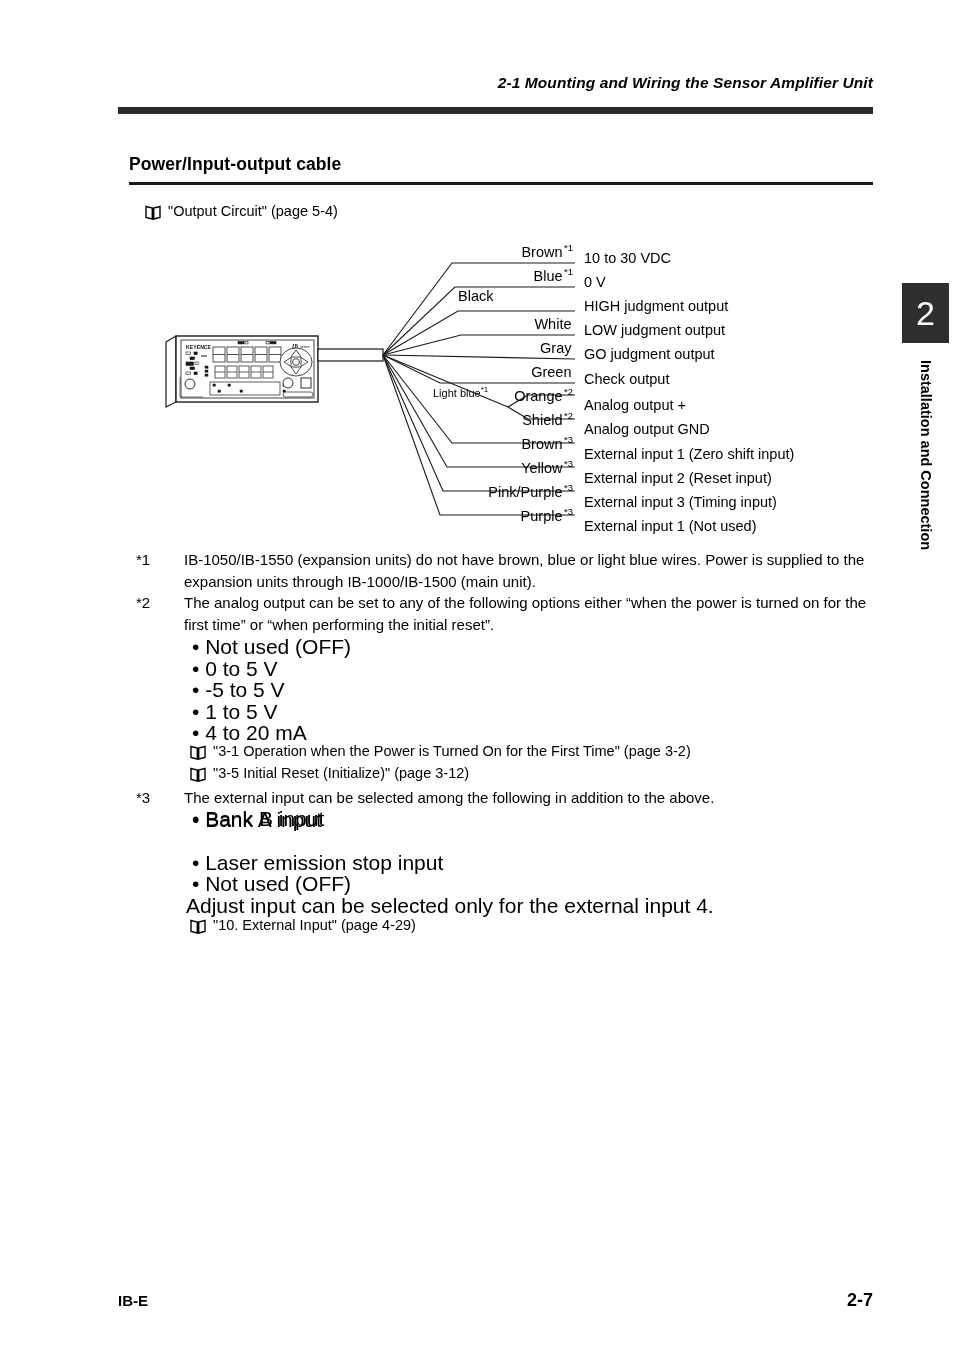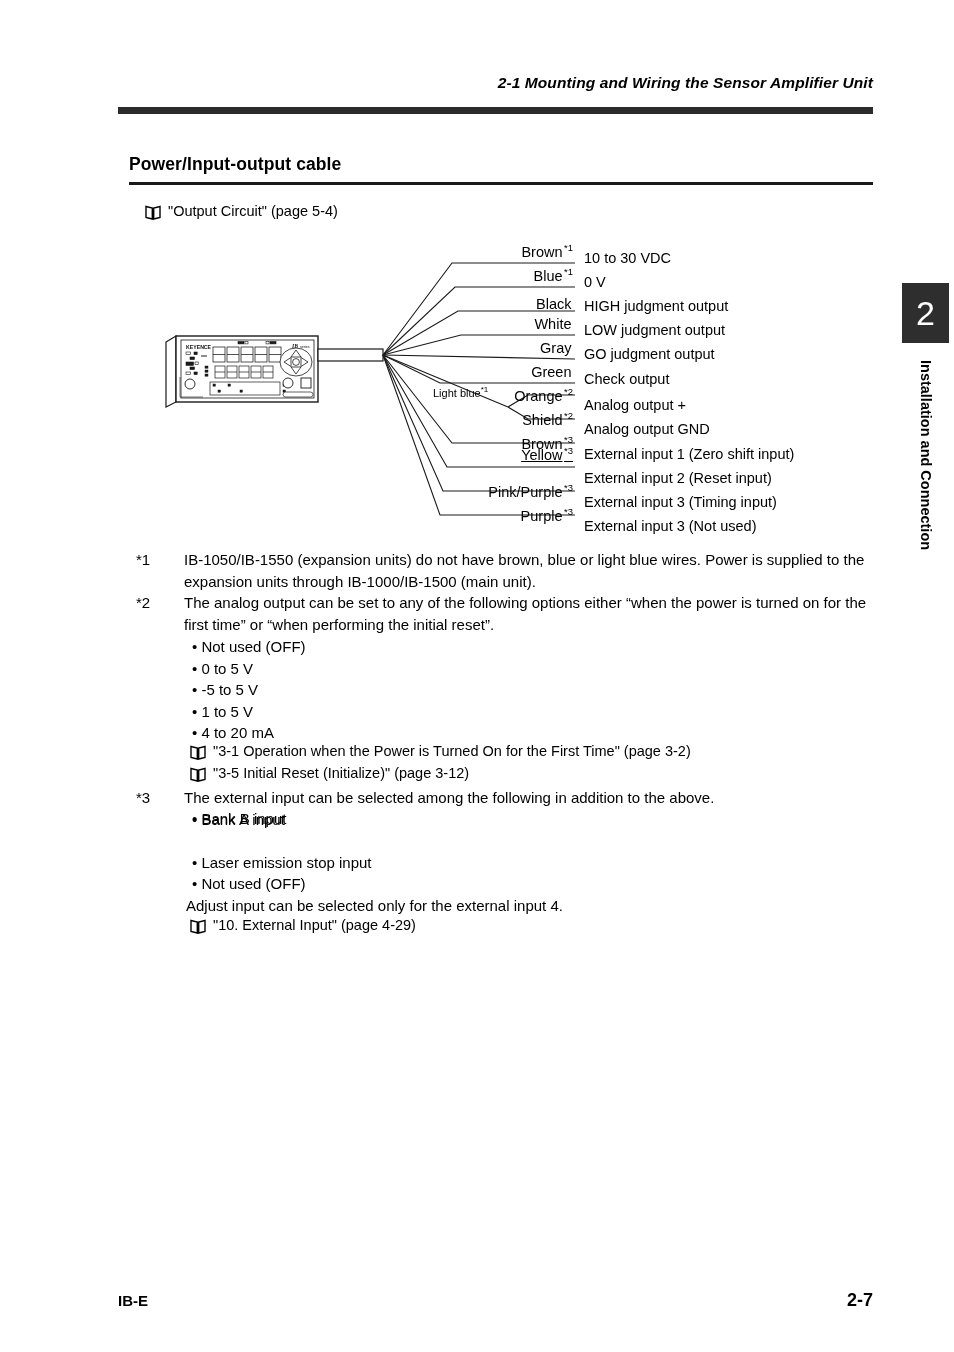--- a/index.html
+++ b/index.html
@@ -128,21 +128,21 @@
   }
   .fn-mark {
     width: 48px;
     flex: 0 0 auto;
   }
   .fn-body {
     width: 700px;
   }
   .fn-sub {
     position: absolute;
-    font-size: 15px;
+    font-size: 21px;
     line-height: 21.5px;
     white-space: nowrap;
   }
   .fn-xref {
     position: absolute;
     display: flex;
     align-items: flex-start;
     font-size: 14.5px;
     white-space: nowrap;
   }
@@ -343,45 +343,45 @@
 
       <path d="M383 355 L443 491 L575 491"></path>
 
       <path d="M383 355 L440 515 L575 515"></path>
     </g>
   </svg>
 </div>
 
 <div class="wire-label" style="left:380px; top:243px; width:193px;"><span>Brown</span><span class="sup">*1</span></div>
 <div class="wire-label" style="left:380px; top:267px; width:193px;"><span>Blue</span><span class="sup">*1</span></div>
-<div class="wire-label" style="left:380px; top:295px; width:193px;"><span>Black</span><span class="sup"></span></div>
+<div class="wire-label" style="left:380px; top:287px; width:193px;text-align:center;"><span>Black</span><span class="sup"></span></div>
 <div class="wire-label" style="left:380px; top:315px; width:193px;"><span>White</span><span class="sup"></span></div>
 <div class="wire-label" style="left:380px; top:339px; width:193px;"><span>Gray</span><span class="sup"></span></div>
 <div class="wire-label" style="left:380px; top:363px; width:193px;"><span>Green</span><span class="sup"></span></div>
 <div class="wire-label" style="left:380px; top:387px; width:193px;"><span>Orange</span><span class="sup">*2</span></div>
 <div class="wire-label" style="left:380px; top:411px; width:193px;"><span>Shield</span><span class="sup">*2</span></div>
 <div class="wire-label" style="left:380px; top:435px; width:193px;"><span>Brown</span><span class="sup">*3</span></div>
-<div class="wire-label" style="left:380px; top:446px; width:193px;text-decoration:underline;"><span>Yellow</span><span class="sup">*3</span></div>
+<div class="wire-label" style="left:380px; top:459px; width:193px;"><span>Yellow</span><span class="sup">*3</span></div>
 <div class="wire-label" style="left:380px; top:483px; width:193px;"><span>Pink/Purple</span><span class="sup">*3</span></div>
 <div class="wire-label" style="left:380px; top:507px; width:193px;"><span>Purple</span><span class="sup">*3</span></div>
 
 <div id="label-lightblue"><span>Light blue</span><span class="sup">*1</span></div>
 
 <div class="wire-func" style="top:251px;">10 to 30 VDC</div>
 <div class="wire-func" style="top:275px;">0 V</div>
 <div class="wire-func" style="top:299px;">HIGH judgment output</div>
 <div class="wire-func" style="top:323px;">LOW judgment output</div>
 <div class="wire-func" style="top:347px;">GO judgment output</div>
 <div class="wire-func" style="top:372px;">Check output</div>
 <div class="wire-func" style="top:398px;">Analog output +</div>
 <div class="wire-func" style="top:422px;">Analog output GND</div>
 <div class="wire-func" style="top:447px;">External input 1 (Zero shift input)</div>
 <div class="wire-func" style="top:471px;">External input 2 (Reset input)</div>
 <div class="wire-func" style="top:495px;">External input 3 (Timing input)</div>
-<div class="wire-func" style="top:519px;">External input 3 (Not used)</div>
+<div class="wire-func" style="top:519px;">External input 1 (Not used)</div>
 
 <div class="fn-row" style="left:136px; top:549px;">
   <div class="fn-mark">*1</div>
   <div class="fn-body">IB-1050/IB-1550 (expansion units) do not have brown, blue or light blue wires. Power is supplied to the expansion units through IB-1000/IB-1500 (main unit).</div>
 </div>
 
 <div class="fn-row" style="left:136px; top:592px;">
   <div class="fn-mark">*2</div>
   <div class="fn-body">The analog output can be set to any of the following options either “when the power is turned on for the first time” or “when performing the initial reset”.</div>
 </div>

